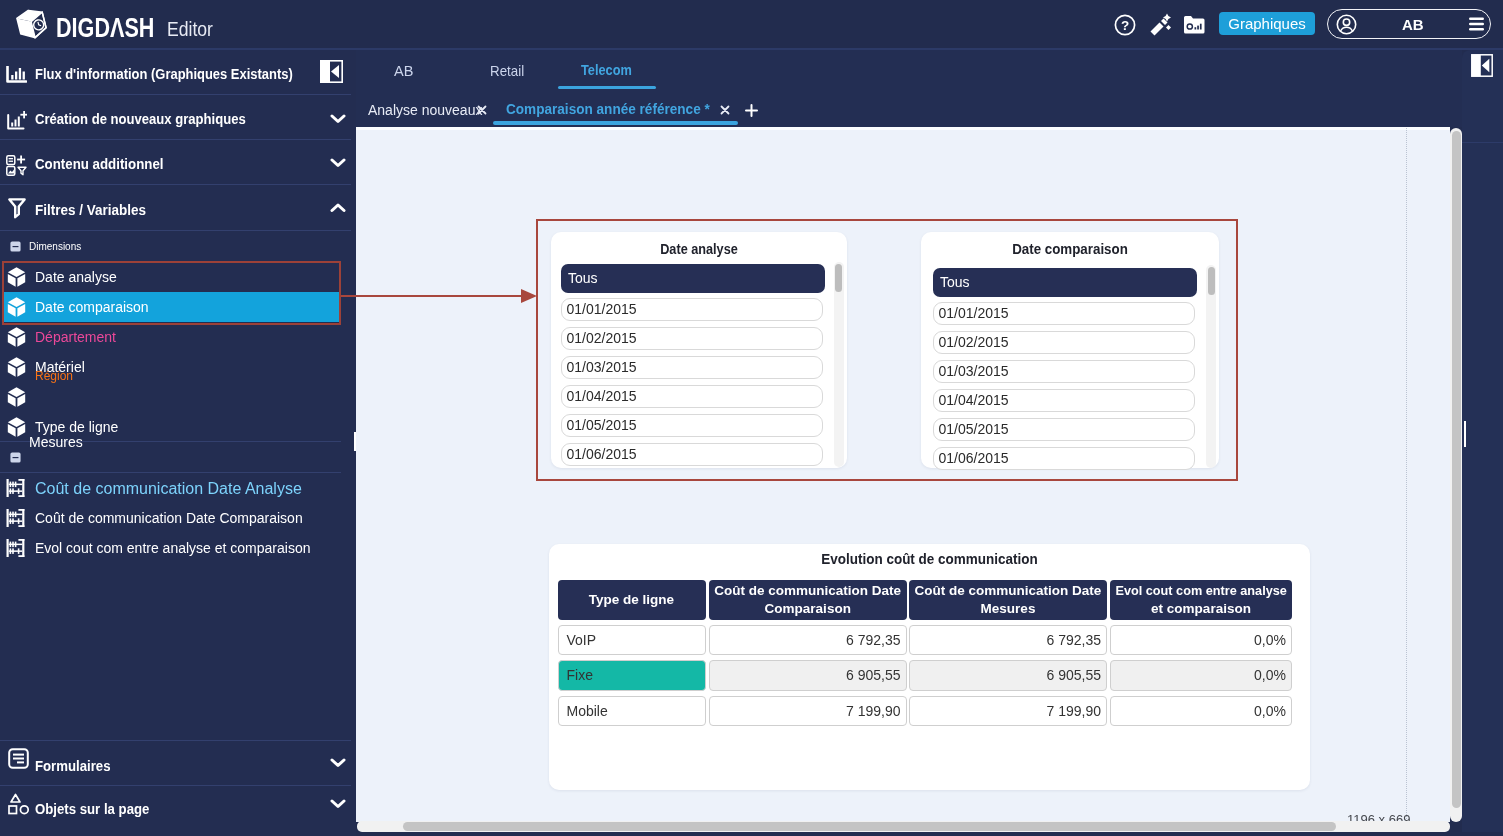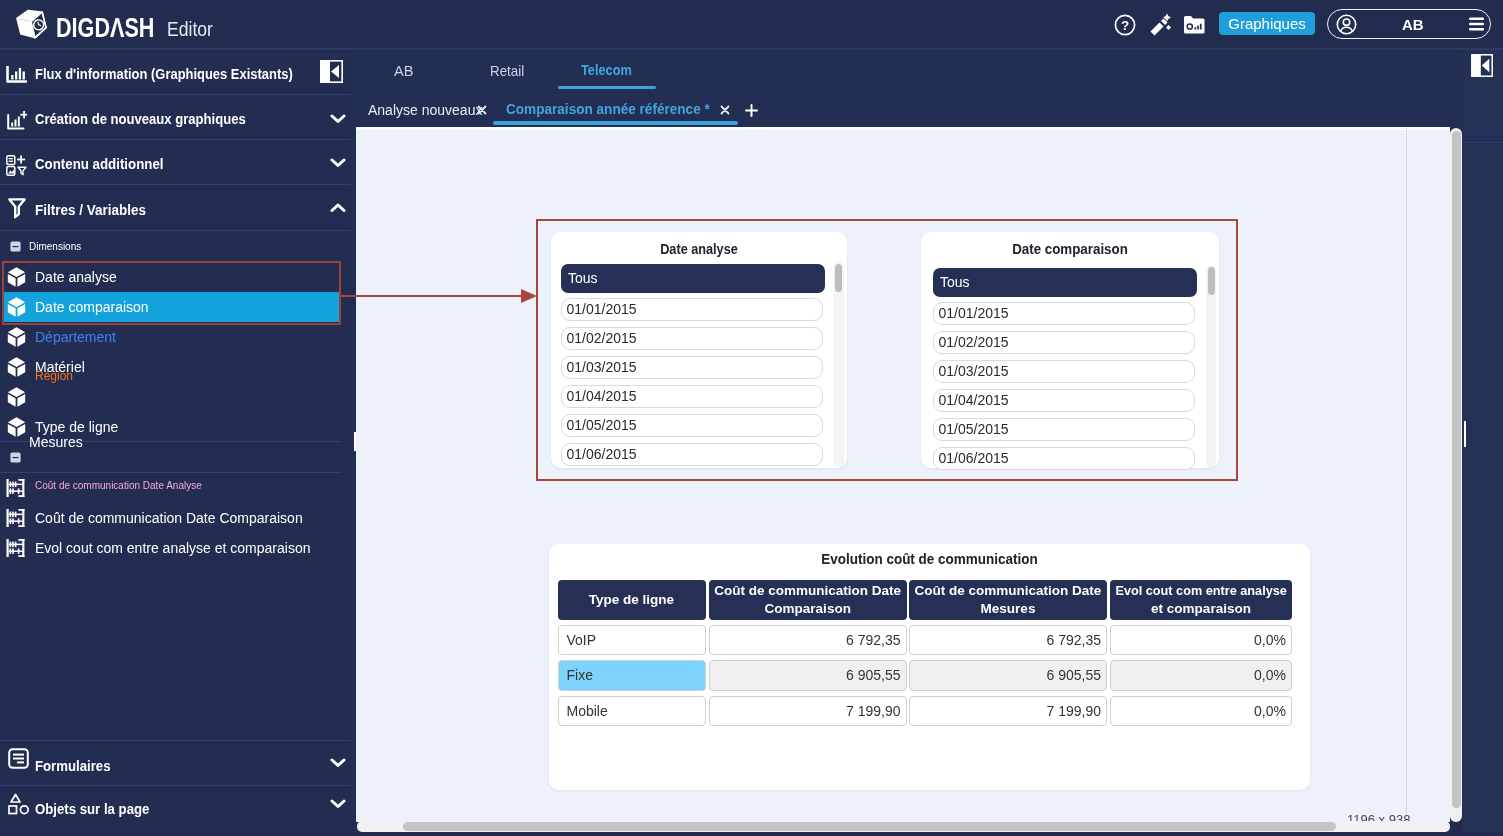--- a/index.html
+++ b/index.html
@@ -141,21 +141,21 @@
       <path d="M9.5 0.3 L18.2 5.2 L9.5 10.1 L0.8 5.2 Z" fill="#fff"></path>
       <path d="M0.8 6.9 L8.6 11.3 V19.7 L0.8 15.3 Z" fill="#fff"></path>
       <path d="M18.2 6.9 L10.4 11.3 V19.7 L18.2 15.3 Z" fill="#fff"></path>
     </svg>
     <div class="txt" style="left:35px;top:299px;font-size:14px;color:#fff;">Date comparaison</div>
     <svg class="abs" style="left:7px;top:327px;" width="19" height="20" viewBox="0 0 19 20">
       <path d="M9.5 0.3 L18.2 5.2 L9.5 10.1 L0.8 5.2 Z" fill="#fff"></path>
       <path d="M0.8 6.9 L8.6 11.3 V19.7 L0.8 15.3 Z" fill="#fff"></path>
       <path d="M18.2 6.9 L10.4 11.3 V19.7 L18.2 15.3 Z" fill="#fff"></path>
     </svg>
-    <div class="txt" style="left:35px;top:329px;font-size:14px;color:#3b82f6;">Département</div>
+    <div class="txt" style="left:35px;top:329px;font-size:14px;color:#ec4899;">Département</div>
     <svg class="abs" style="left:7px;top:357px;" width="19" height="20" viewBox="0 0 19 20">
       <path d="M9.5 0.3 L18.2 5.2 L9.5 10.1 L0.8 5.2 Z" fill="#fff"></path>
       <path d="M0.8 6.9 L8.6 11.3 V19.7 L0.8 15.3 Z" fill="#fff"></path>
       <path d="M18.2 6.9 L10.4 11.3 V19.7 L18.2 15.3 Z" fill="#fff"></path>
     </svg>
     <div class="txt" style="left:35px;top:359px;font-size:14px;color:#fff;">Matériel</div>
     <svg class="abs" style="left:7px;top:387px;" width="19" height="20" viewBox="0 0 19 20">
       <path d="M9.5 0.3 L18.2 5.2 L9.5 10.1 L0.8 5.2 Z" fill="#fff"></path>
       <path d="M0.8 6.9 L8.6 11.3 V19.7 L0.8 15.3 Z" fill="#fff"></path>
       <path d="M18.2 6.9 L10.4 11.3 V19.7 L18.2 15.3 Z" fill="#fff"></path>
@@ -183,21 +183,21 @@
       <rect x="12.4" y="16.2" width="6" height="1.8" fill="#fff"></rect>
       <rect x="2.7" y="4.6" width="13.5" height="1.5" fill="#fff"></rect>
       <rect x="2.7" y="11.4" width="13.5" height="1.5" fill="#fff"></rect>
       <rect x="3.6" y="2.6" width="1.6" height="5.5" fill="#fff"></rect>
       <rect x="6.2" y="2.6" width="1.6" height="5.5" fill="#fff"></rect>
       <rect x="8.8" y="2.6" width="1.6" height="5.5" fill="#fff"></rect>
       <rect x="3.6" y="9.4" width="1.6" height="5.5" fill="#fff"></rect>
       <rect x="6.2" y="9.4" width="1.6" height="5.5" fill="#fff"></rect>
       <rect x="11.8" y="9.4" width="1.6" height="5.5" fill="#fff"></rect>
     </svg>
-    <div class="txt" style="left:35px;top:480px;font-size:10px;color:#f9a8d4;">Coût de communication Date Analyse</div>
+    <div class="txt" style="left:35px;top:480px;font-size:16px;color:#7dd3fc;">Coût de communication Date Analyse</div>
     <svg class="abs" style="left:6px;top:509px;" width="20" height="18" viewBox="0 0 20 18">
       <rect x="0.5" y="0" width="2.2" height="18" fill="#fff"></rect>
       <rect x="16.2" y="0" width="2.2" height="18" fill="#fff"></rect>
       <rect x="12.4" y="0" width="6" height="1.8" fill="#fff"></rect>
       <rect x="12.4" y="16.2" width="6" height="1.8" fill="#fff"></rect>
       <rect x="2.7" y="4.6" width="13.5" height="1.5" fill="#fff"></rect>
       <rect x="2.7" y="11.4" width="13.5" height="1.5" fill="#fff"></rect>
       <rect x="3.6" y="2.6" width="1.6" height="5.5" fill="#fff"></rect>
       <rect x="6.2" y="2.6" width="1.6" height="5.5" fill="#fff"></rect>
       <rect x="8.8" y="2.6" width="1.6" height="5.5" fill="#fff"></rect>
@@ -270,21 +270,21 @@
 <svg class="abs" style="left:1471px;top:54px;" width="22" height="23" viewBox="0 0 22 23">
   <rect x="0.8" y="0.8" width="20.4" height="21.4" fill="none" stroke="#fff" stroke-width="1.5"></rect>
   <rect x="0.8" y="0.8" width="9" height="21.4" fill="#fff"></rect>
   <path d="M18.3 4.8 V18.2 L10.8 11.5 Z" fill="#fff"></path>
 </svg>
 <div class="abs" style="left:1464px;top:421px;width:2px;height:26px;background:#fff;"></div>
 
 <div class="abs" id="canvas" style="left:356px;top:127px;width:1094px;height:695px;background:#edf2fa;"></div>
 <div class="abs" style="left:356px;top:127px;width:1094px;height:3px;background:#fbfdff;"></div>
 <div class="abs" style="left:1406px;top:128px;width:1px;height:693px;border-left:1px dotted #bac3d2;"></div>
-<div class="txt" style="left:1347px;top:812px;font-size:13px;color:#45484e;">1196 x 938</div>
+<div class="txt" style="left:1347px;top:812px;font-size:13px;color:#45484e;">1196 x 669</div>
 
 <div class="abs" style="left:536px;top:219px;width:702px;height:262px;border:2px solid #a8473d;"></div>
 <div class="abs" style="left:341px;top:295px;width:182px;height:2px;background:#a8473d;"></div>
 <div class="abs" style="left:521px;top:289px;width:0;height:0;border-top:7px solid transparent;border-bottom:7px solid transparent;border-left:16px solid #a8473d;"></div>
 
 <div class="abs" style="left:551px;top:232px;width:296px;height:236px;background:#fff;border-radius:10px;box-shadow:0 1px 3px rgba(30,40,80,0.08);overflow:hidden;"></div>
 <div class="txt" style="left:551px;top:241px;width:296px;text-align:center;font-size:14.5px;font-weight:bold;color:#20222c;transform:scaleX(0.875);">Date analyse</div>
 <div id="list1">
     <div class="abs" style="left:561px;top:263.5px;width:264px;height:29px;background:#262f55;border-radius:7px;color:#fff;font-size:14px;line-height:29px;padding-left:7px;">Tous</div>
     <div class="abs" style="left:561px;top:297.5px;width:261.5px;height:23.5px;background:#fff;border:1px solid #d9d9d9;border-radius:9px;color:#2a2a2a;font-size:14px;line-height:21.5px;padding-left:4.5px;">01/01/2015</div>
@@ -323,21 +323,21 @@
     <div class="abs" style="left:909px;top:580px;width:198px;height:40px;background:#262f55;border-radius:4px;color:#fff;font-size:13.5px;font-weight:bold;text-align:center;display:flex;align-items:center;justify-content:center;line-height:1.3;">
       <div style="width:100%"><span style="white-space:nowrap">Coût de communication Date</span><br><span>Mesures</span></div>
     </div>
     <div class="abs" style="left:1110px;top:580px;width:182px;height:40px;background:#262f55;border-radius:4px;color:#fff;font-size:13.5px;font-weight:bold;text-align:center;display:flex;align-items:center;justify-content:center;line-height:1.3;">
       <div style="width:100%"><span style="white-space:nowrap;display:inline-block;transform:scaleX(0.94)">Evol cout com entre analyse</span><br><span>et comparaison</span></div>
     </div>
     <div class="abs" style="left:557.5px;top:624.5px;width:148px;height:30.5px;background:#fff;border:1px solid #cfcfcf;border-radius:4px;color:#333;font-size:14px;line-height:28.5px;padding-left:8px;">VoIP</div>
     <div class="abs" style="left:709px;top:624.5px;width:197.5px;height:30.5px;background:#fff;border:1px solid #cfcfcf;border-radius:4px;color:#333;font-size:14px;line-height:28.5px;padding-right:5px;text-align:right;">6 792,35</div>
     <div class="abs" style="left:909px;top:624.5px;width:198px;height:30.5px;background:#fff;border:1px solid #cfcfcf;border-radius:4px;color:#333;font-size:14px;line-height:28.5px;padding-right:5px;text-align:right;">6 792,35</div>
     <div class="abs" style="left:1110px;top:624.5px;width:182px;height:30.5px;background:#fff;border:1px solid #cfcfcf;border-radius:4px;color:#333;font-size:14px;line-height:28.5px;padding-right:5px;text-align:right;">0,0%</div>
-    <div class="abs" style="left:557.5px;top:660px;width:148px;height:30.5px;background:#7dd3fc;border:1px solid #cfcfcf;border-radius:4px;color:#333;font-size:14px;line-height:28.5px;padding-left:8px;">Fixe</div>
+    <div class="abs" style="left:557.5px;top:660px;width:148px;height:30.5px;background:#14b8a6;border:1px solid #cfcfcf;border-radius:4px;color:#333;font-size:14px;line-height:28.5px;padding-left:8px;">Fixe</div>
     <div class="abs" style="left:709px;top:660px;width:197.5px;height:30.5px;background:#f0f0f0;border:1px solid #cfcfcf;border-radius:4px;color:#333;font-size:14px;line-height:28.5px;padding-right:5px;text-align:right;">6 905,55</div>
     <div class="abs" style="left:909px;top:660px;width:198px;height:30.5px;background:#f0f0f0;border:1px solid #cfcfcf;border-radius:4px;color:#333;font-size:14px;line-height:28.5px;padding-right:5px;text-align:right;">6 905,55</div>
     <div class="abs" style="left:1110px;top:660px;width:182px;height:30.5px;background:#f0f0f0;border:1px solid #cfcfcf;border-radius:4px;color:#333;font-size:14px;line-height:28.5px;padding-right:5px;text-align:right;">0,0%</div>
     <div class="abs" style="left:557.5px;top:695.5px;width:148px;height:30.5px;background:#fff;border:1px solid #cfcfcf;border-radius:4px;color:#333;font-size:14px;line-height:28.5px;padding-left:8px;">Mobile</div>
     <div class="abs" style="left:709px;top:695.5px;width:197.5px;height:30.5px;background:#fff;border:1px solid #cfcfcf;border-radius:4px;color:#333;font-size:14px;line-height:28.5px;padding-right:5px;text-align:right;">7 199,90</div>
     <div class="abs" style="left:909px;top:695.5px;width:198px;height:30.5px;background:#fff;border:1px solid #cfcfcf;border-radius:4px;color:#333;font-size:14px;line-height:28.5px;padding-right:5px;text-align:right;">7 199,90</div>
     <div class="abs" style="left:1110px;top:695.5px;width:182px;height:30.5px;background:#fff;border:1px solid #cfcfcf;border-radius:4px;color:#333;font-size:14px;line-height:28.5px;padding-right:5px;text-align:right;">0,0%</div>
   </div>
 
 <div class="abs" style="left:1450px;top:128px;width:12px;height:694px;background:#f1f1f1;border-radius:6px;"></div>

